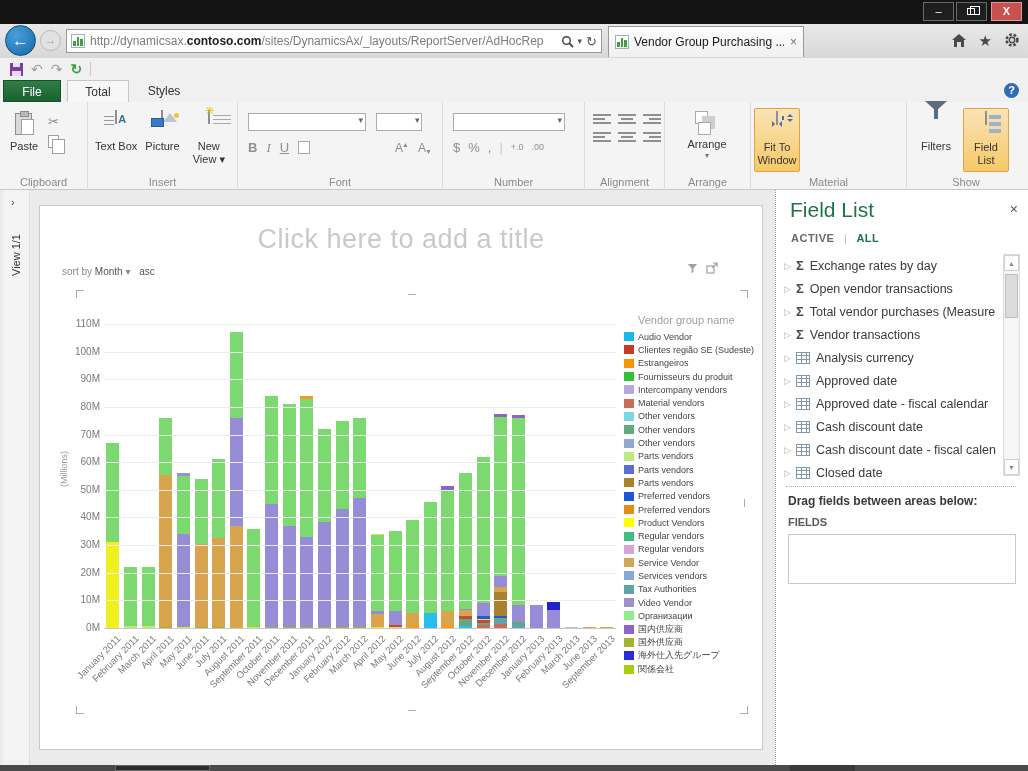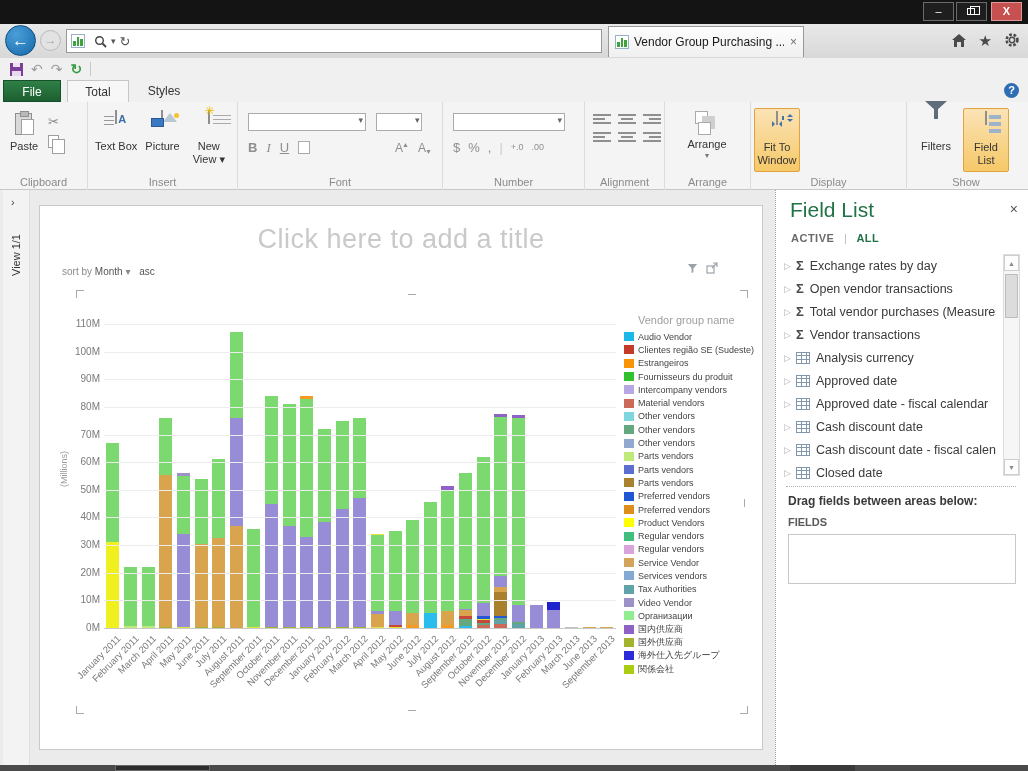--- a/index.html
+++ b/index.html
@@ -201,20 +201,21 @@
 
   <div id="navrow">
     <div id="backbtn">←</div>
     <div id="fwdbtn">→</div>
     <div id="addressbar">
       <span id="addr-favicon">
           <i style="height:5px"></i>
           <i style="height:9px"></i>
           <i style="height:7px"></i>
         </span>
+      <span id="url-text"><span>http://dynamicsax.</span><b>contoso.com</b><span>/sites/DynamicsAx/_layouts/ReportServer/AdHocRep</span></span>
       <span class="addr-icons">
         <svg width="13" height="13" viewBox="0 0 13 13">
             <circle cx="5.5" cy="5.5" r="3.8" fill="none" stroke="#444" stroke-width="1.4"></circle>
             <line x1="8.5" y1="8.5" x2="12" y2="12" stroke="#444" stroke-width="1.8"></line>
           </svg>
         <span style="font-size:9px;color:#555">▾</span>
         <span style="font-size:13px;color:#555">↻</span>
       </span>
     </div>
     <div id="tab">
@@ -380,21 +381,21 @@
         </div>
         <div class="bigbtn">
           <span class="bicon"><span class="book-icon"><i></i><i></i><b></b></span></span>
           <span>Reading Mode</span>
         </div>
         <div class="bigbtn">
           <span class="bicon"><span class="full-icon"><b></b></span></span>
           <span>Full Screen</span>
         </div>
       </div>
-      <div class="rgroup-label">Display</div>
+      <div class="rgroup-label">Material</div>
     </div>
 
     <div class="rgroup" style="width:118px; border-right:none">
       <div style="display:flex; gap:4px; padding:2px 6px;">
         <div class="bigbtn">
           <span class="bicon"><span class="funnel"></span></span>
           <span>Filters</span>
         </div>
         <div class="bigbtn hl">
           <span class="bicon"><span class="flist-icon"><i></i></span></span>

